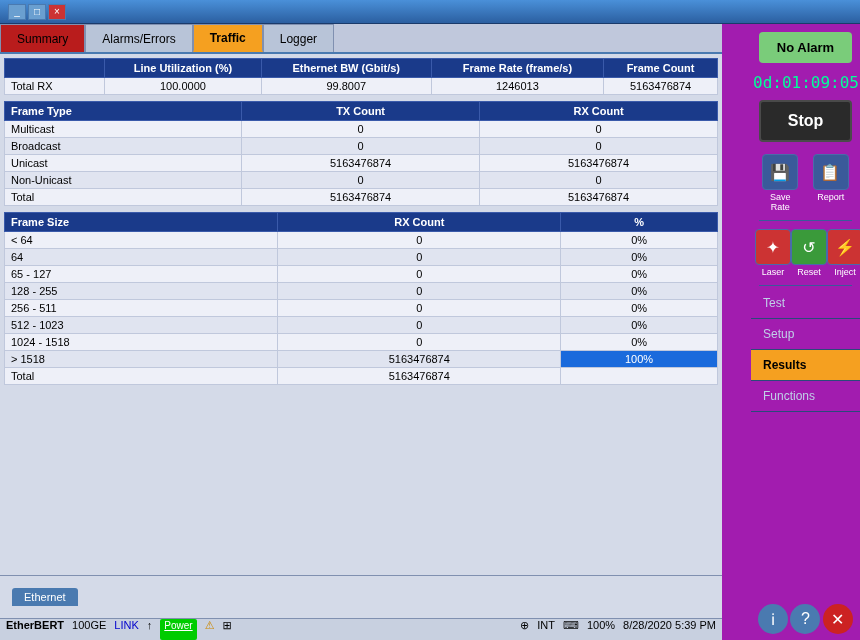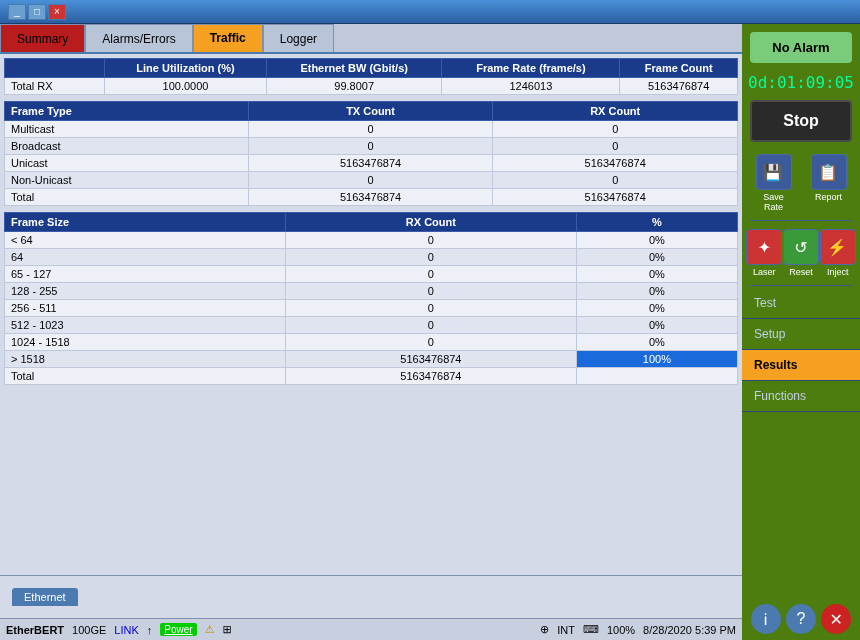--- a/index.html
+++ b/index.html
@@ -58,29 +58,29 @@
     
     .bottom-tabs { border-top: 1px solid #8090b0; padding: 12px; background: #d4dae8; }
     .bottom-tab {
       display: inline-block; padding: 3px 12px; background: #4a7ab0;
       color: white; font-size: 11px; border-radius: 3px 3px 0 0; cursor: pointer;
     }
 
     
     .status-bar {
       height: 22px; background: #c8d0e0; border-top: 1px solid #8090b0;
-      display: flex; align-items: center; padding: 0 6px; font-size: 11px;
+      display: flex; padding: 0 6px; font-size: 11px;
       gap: 8px;
     }
     .status-link { color: #0000cc; }
     .status-power { background: #00cc00; color: white; padding: 1px 4px; font-size: 10px; border-radius: 2px; text-decoration: underline; }
     .status-warn { color: #cc8800; }
 
     
-    .right-panel { width: 118px; background: #4d7c0f; display: flex; flex-direction: column; }
+    .right-panel { width: 138px; background: #a21caf; display: flex; flex-direction: column; padding-left: 29px; }
 
     
     .alarm-btn {
       margin: 8px; padding: 8px; background: #7acc7a; color: #000;
       text-align: center; font-size: 13px; font-weight: bold; border-radius: 4px;
       cursor: pointer;
     }
     .alarm-timer { color: #00ff99; text-align: center; font-size: 16px; padding: 2px; font-family: monospace; }
 
     

